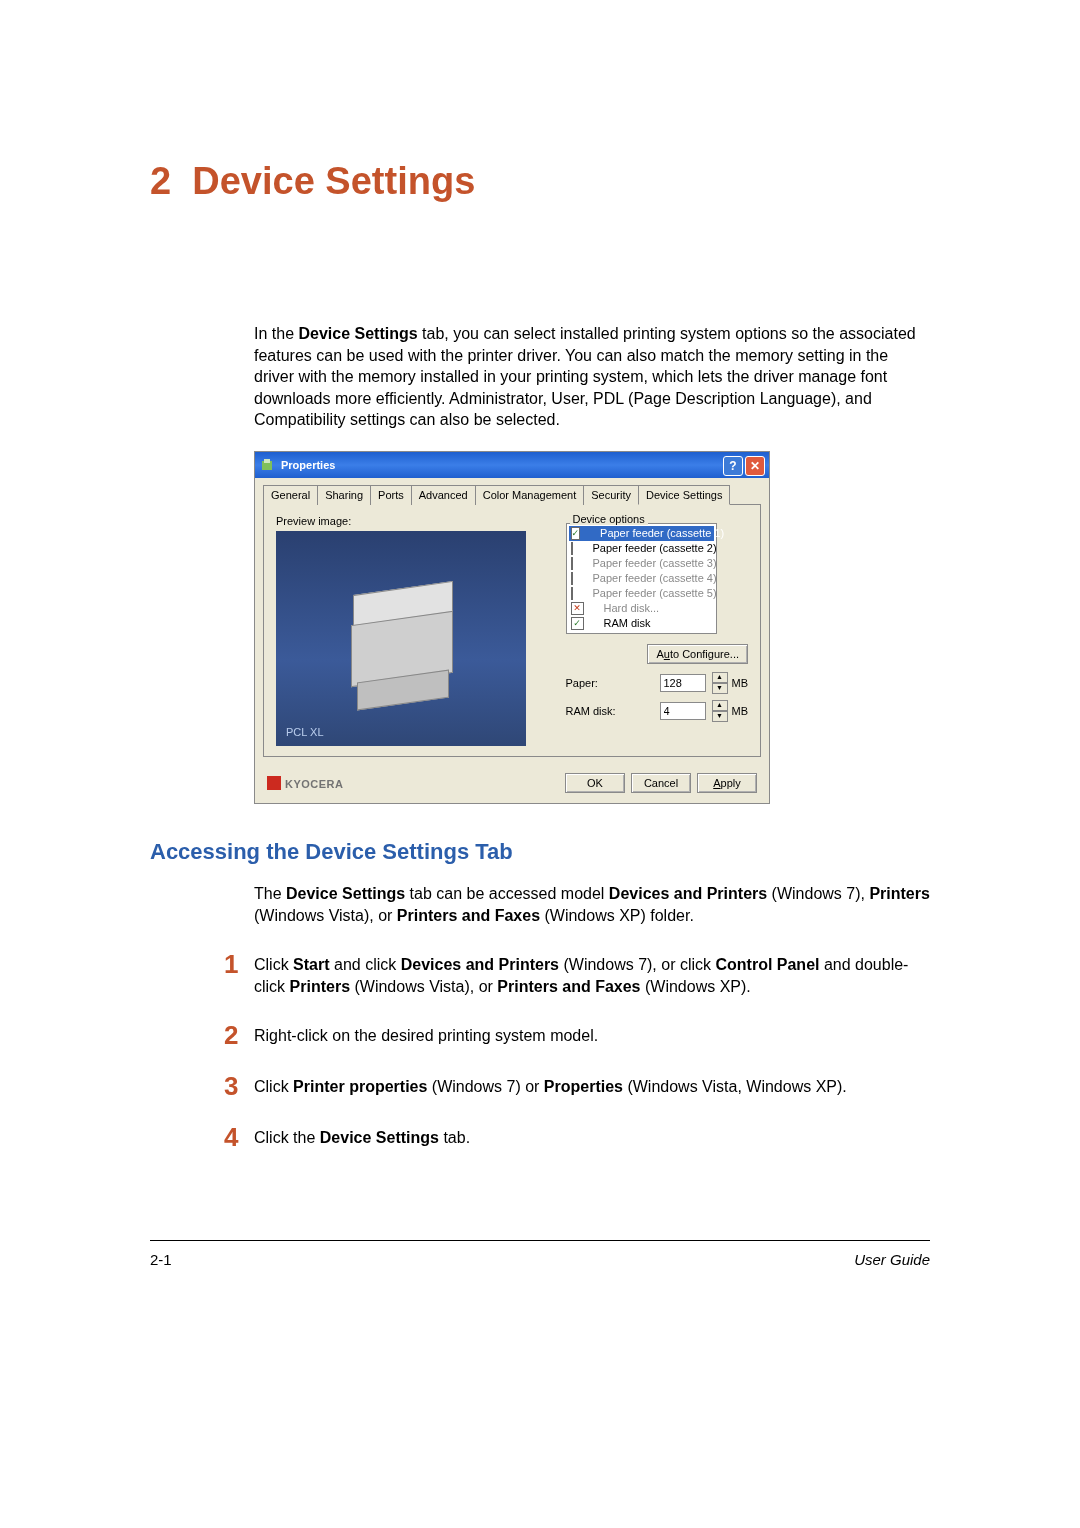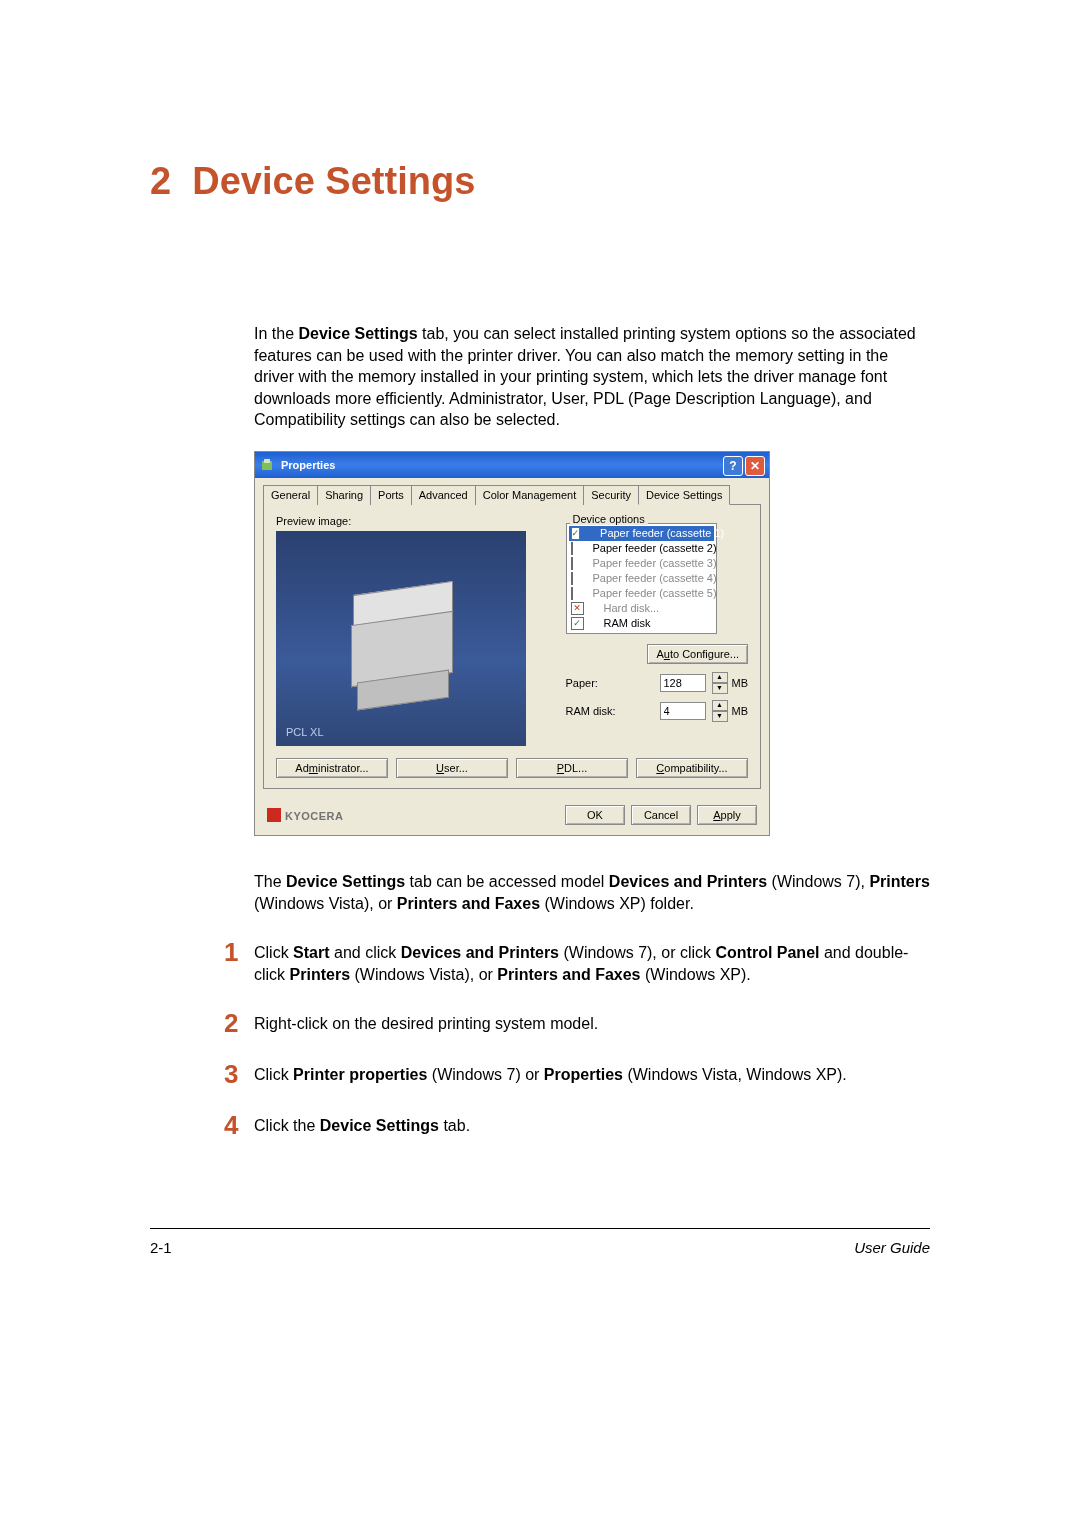--- a/index.html
+++ b/index.html
@@ -418,39 +418,34 @@
                 <div class="spin-btns">
                     <div>▲</div>
                     <div>▼</div>
                   </div>
                 <span>MB</span>
               </div>
             </div>
           </div>
         </div>
 
-        <div class="action-row">
-          <button class="btn-win">Ad<span class="underline-letter">m</span>inistrator...</button>
-          <button class="btn-win"><span class="underline-letter">U</span>ser...</button>
-          <button class="btn-win"><span class="underline-letter">P</span>DL...</button>
-          <button class="btn-win"><span class="underline-letter">C</span>ompatibility...</button>
-        </div>
       </div>
 
       <div class="brand-row">
         <div><span class="brand-icon"></span><span class="brand">KYOCERA</span></div>
         <div class="dlg-footer-btns">
           <button class="btn-win small">OK</button>
           <button class="btn-win small">Cancel</button>
           <button class="btn-win small"><span class="underline-letter">A</span>pply</button>
         </div>
       </div>
     </div>
   </div>
 
+  <div class="section-heading">Accessing the Device Settings Tab</div>
 
   <div class="body-block">
     <span>The </span><span class="bold">Device Settings</span><span> tab can be accessed model </span><span class="bold">Devices and Printers</span><span> (Windows 7), </span><span class="bold">Printers</span><span> (Windows Vista), or </span><span class="bold">Printers and Faxes</span><span> (Windows XP) folder.</span>
   </div>
 
   <div class="step">
     <div class="step-num">1</div>
     <div class="step-text">
       <span>Click </span><span class="bold">Start</span><span> and click </span><span class="bold">Devices and Printers</span><span> (Windows 7), or click </span><span class="bold">Control Panel</span><span> and double-click </span><span class="bold">Printers</span><span> (Windows Vista), or </span><span class="bold">Printers and Faxes</span><span> (Windows XP).</span>
     </div>

